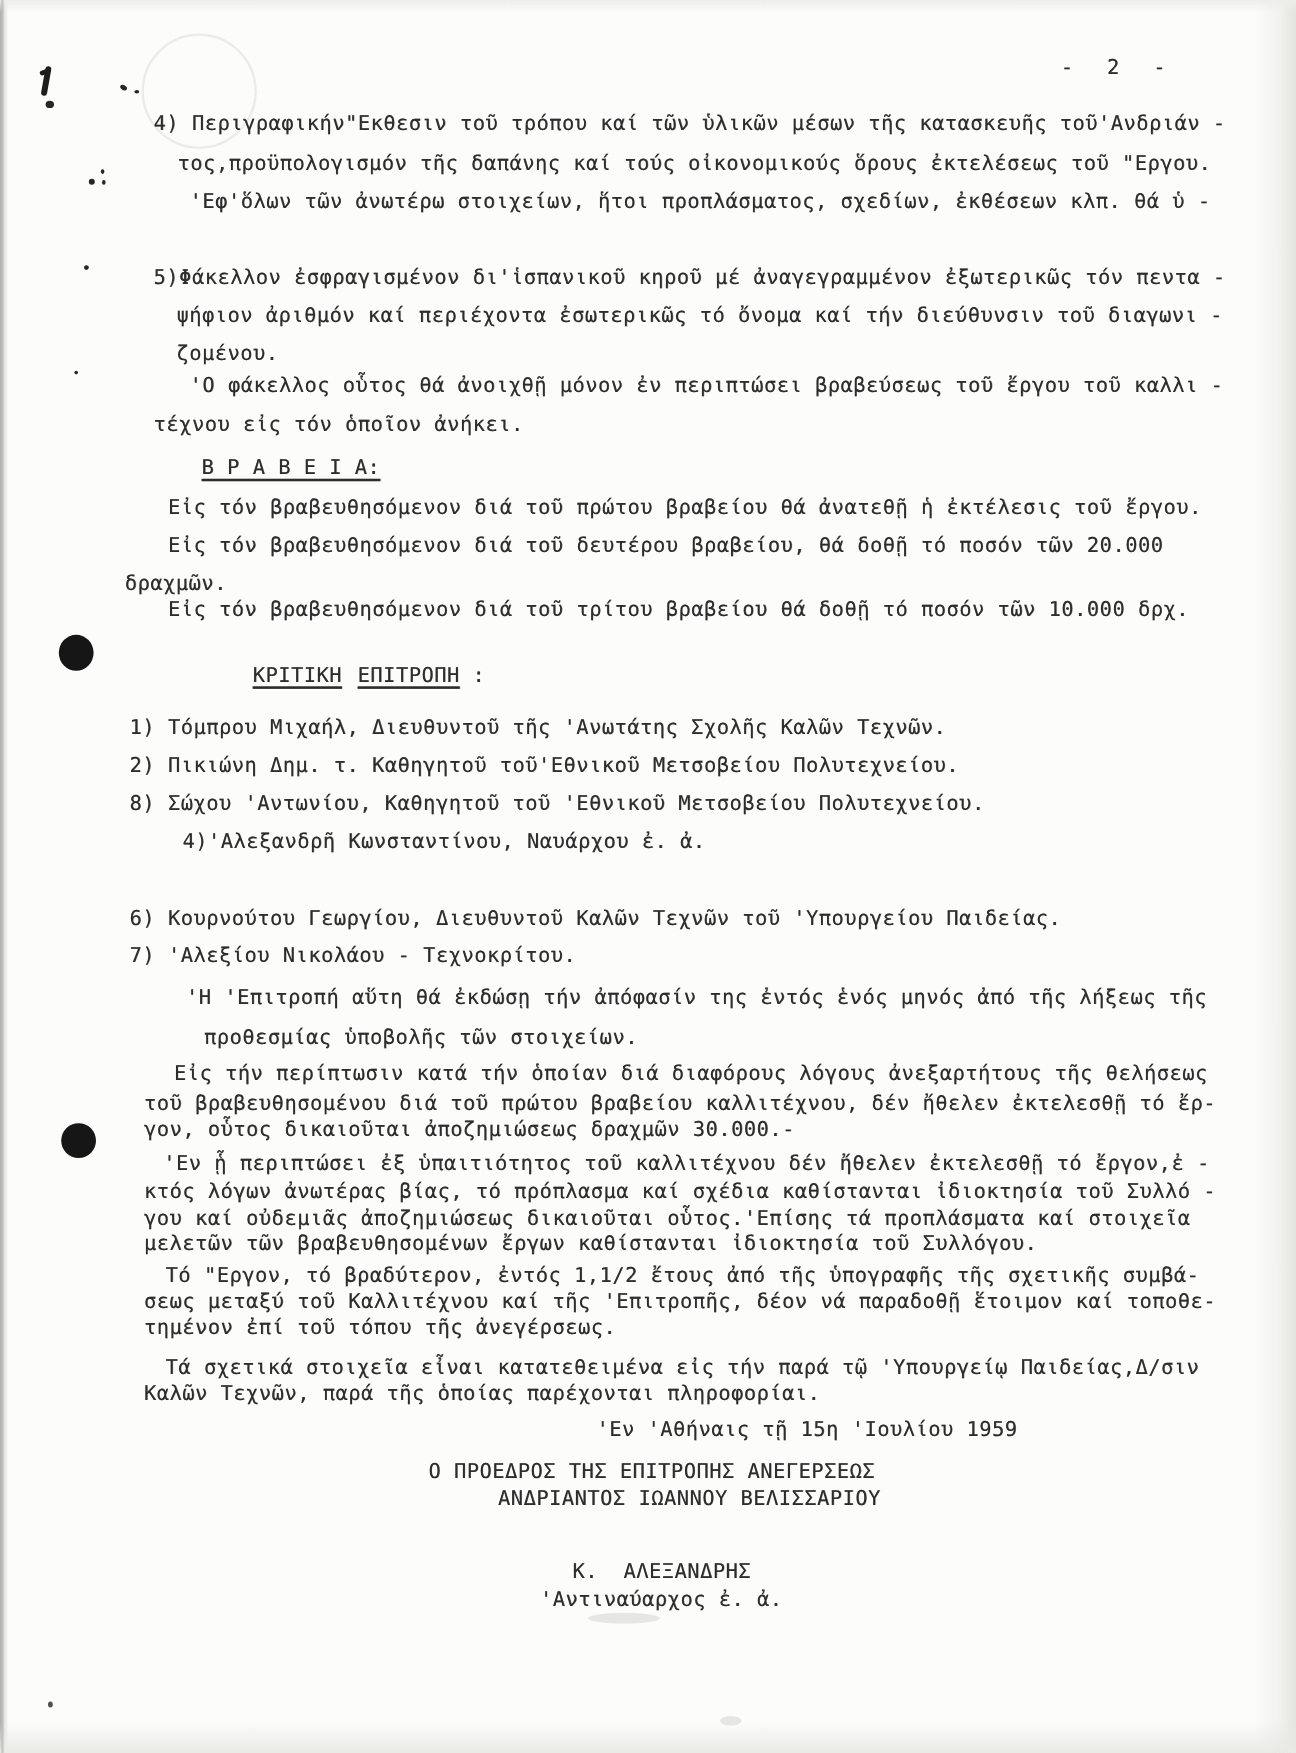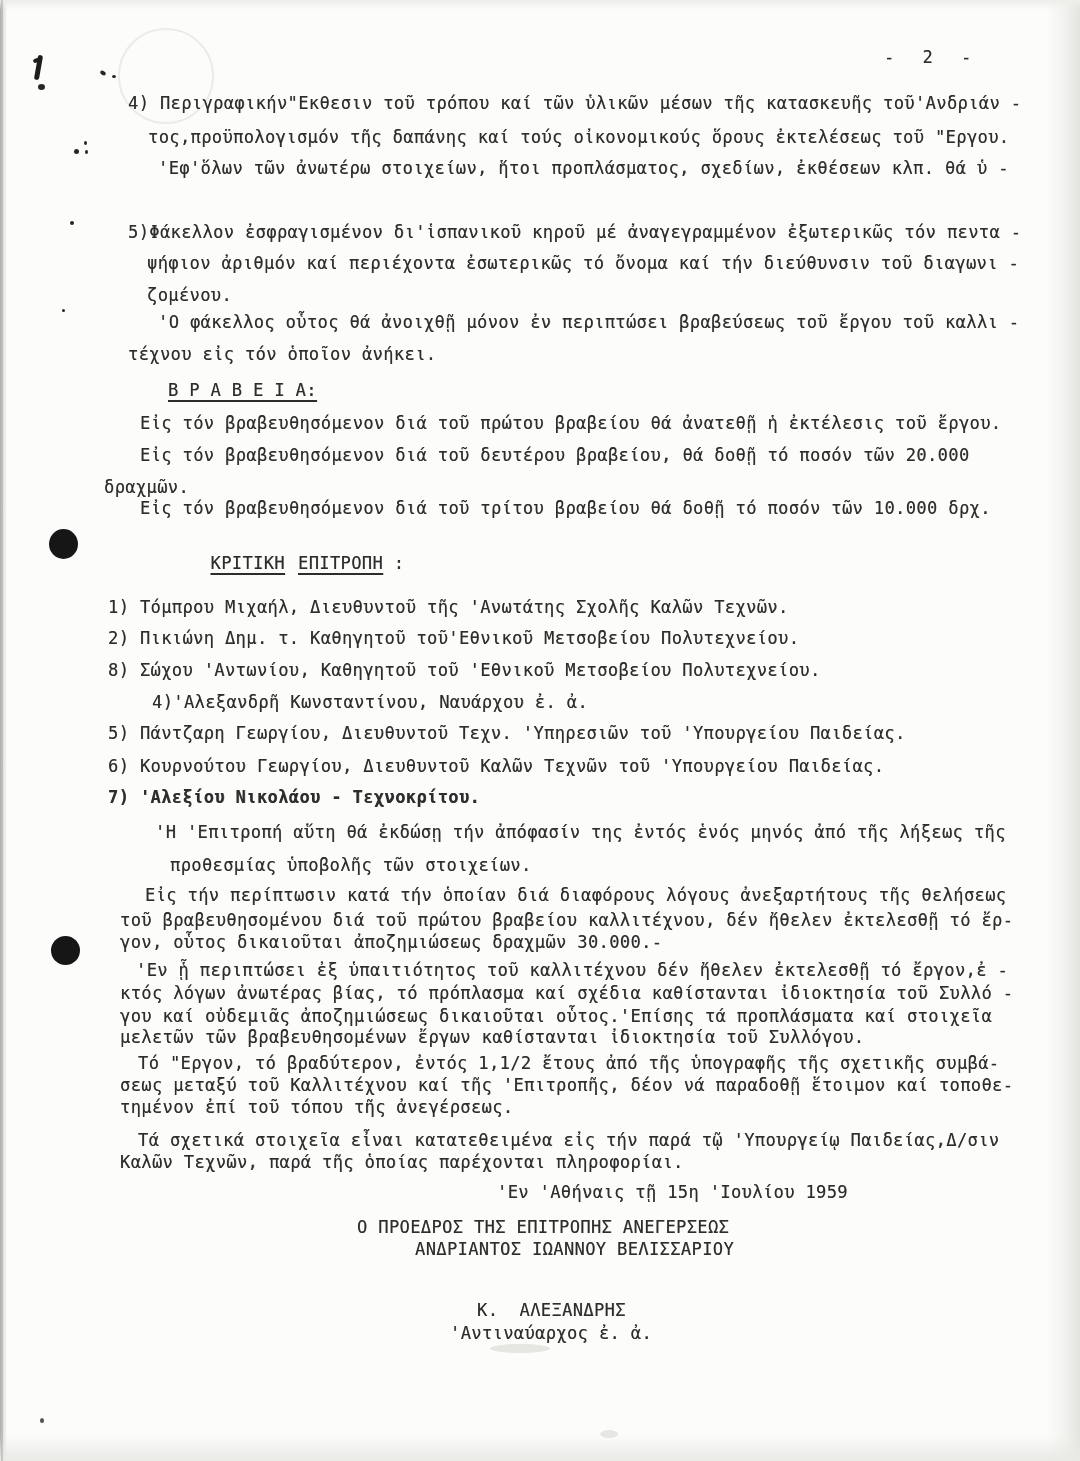--- a/index.html
+++ b/index.html
@@ -88,23 +88,22 @@
   <div class="ln" style="top:477px;left:104px;">δραχμῶν.</div>
   <div class="ln" style="top:498px;left:140px;">Εἰς τόν βραβευθησόμενον διά τοῦ τρίτου βραβείου θά δοθῇ τό ποσόν τῶν 10.000 δρχ.</div>
 
   <div class="ln" style="top:533px;left:168px;">
     <span class="ul">ΚΡΙΤΙΚΗ</span><span class="ul w2">ΕΠΙΤΡΟΠΗ</span><span> :</span>
   </div>
   <div class="ln" style="top:597px;left:108px;">1) Τόμπρου Μιχαήλ, Διευθυντοῦ τῆς 'Ανωτάτης Σχολῆς Καλῶν Τεχνῶν.</div>
   <div class="ln" style="top:628px;left:108px;">2) Πικιώνη Δημ. τ. Καθηγητοῦ τοῦ'Εθνικοῦ Μετσοβείου Πολυτεχνείου.</div>
   <div class="ln" style="top:660px;left:108px;">8) Σώχου 'Αντωνίου, Καθηγητοῦ τοῦ 'Εθνικοῦ Μετσοβείου Πολυτεχνείου.</div>
   <div class="ln" style="top:692px;left:108px;margin-left:44px;">4)'Αλεξανδρῆ Κωνσταντίνου, Ναυάρχου ἐ. ἀ.</div>
-  <div class="ln" style="top:723px;left:108px;">5) Πάντζαρη Γεωργίου, Διευθυντοῦ Τεχν. 'Υπηρεσιῶν τοῦ 'Υπουργείου Παιδείας.</div>
   <div class="ln" style="top:756px;left:108px;">6) Κουρνούτου Γεωργίου, Διευθυντοῦ Καλῶν Τεχνῶν τοῦ 'Υπουργείου Παιδείας.</div>
-  <div class="ln" style="top:787px;left:108px;font-weight:bold;">7) 'Αλεξίου Νικολάου - Τεχνοκρίτου.</div>
+  <div class="ln" style="top:787px;left:108px;">7) 'Αλεξίου Νικολάου - Τεχνοκρίτου.</div>
 
   <div class="ln" style="top:822px;left:155px;">'Η 'Επιτροπή αὕτη θά ἐκδώσῃ τήν ἀπόφασίν της ἐντός ἑνός μηνός ἀπό τῆς λήξεως τῆς</div>
   <div class="ln" style="top:855px;left:170px;">προθεσμίας ὑποβολῆς τῶν στοιχείων.</div>
 
   <div class="ln" style="top:885px;left:145px;">Εἰς τήν περίπτωσιν κατά τήν ὁποίαν διά διαφόρους λόγους ἀνεξαρτήτους τῆς θελήσεως</div>
   <div class="ln" style="top:910px;left:120px;">τοῦ βραβευθησομένου διά τοῦ πρώτου βραβείου καλλιτέχνου, δέν ἤθελεν ἐκτελεσθῇ τό ἔρ-</div>
   <div class="ln" style="top:932px;left:120px;">γον, οὗτος δικαιοῦται ἀποζημιώσεως δραχμῶν 30.000.-</div>
 
   <div class="ln" style="top:960px;left:136px;">'Εν ᾗ περιπτώσει ἐξ ὑπαιτιότητος τοῦ καλλιτέχνου δέν ἤθελεν ἐκτελεσθῇ τό ἔργον,ἐ -</div>
   <div class="ln" style="top:983px;left:120px;">κτός λόγων ἀνωτέρας βίας, τό πρόπλασμα καί σχέδια καθίστανται ἰδιοκτησία τοῦ Συλλό -</div>

